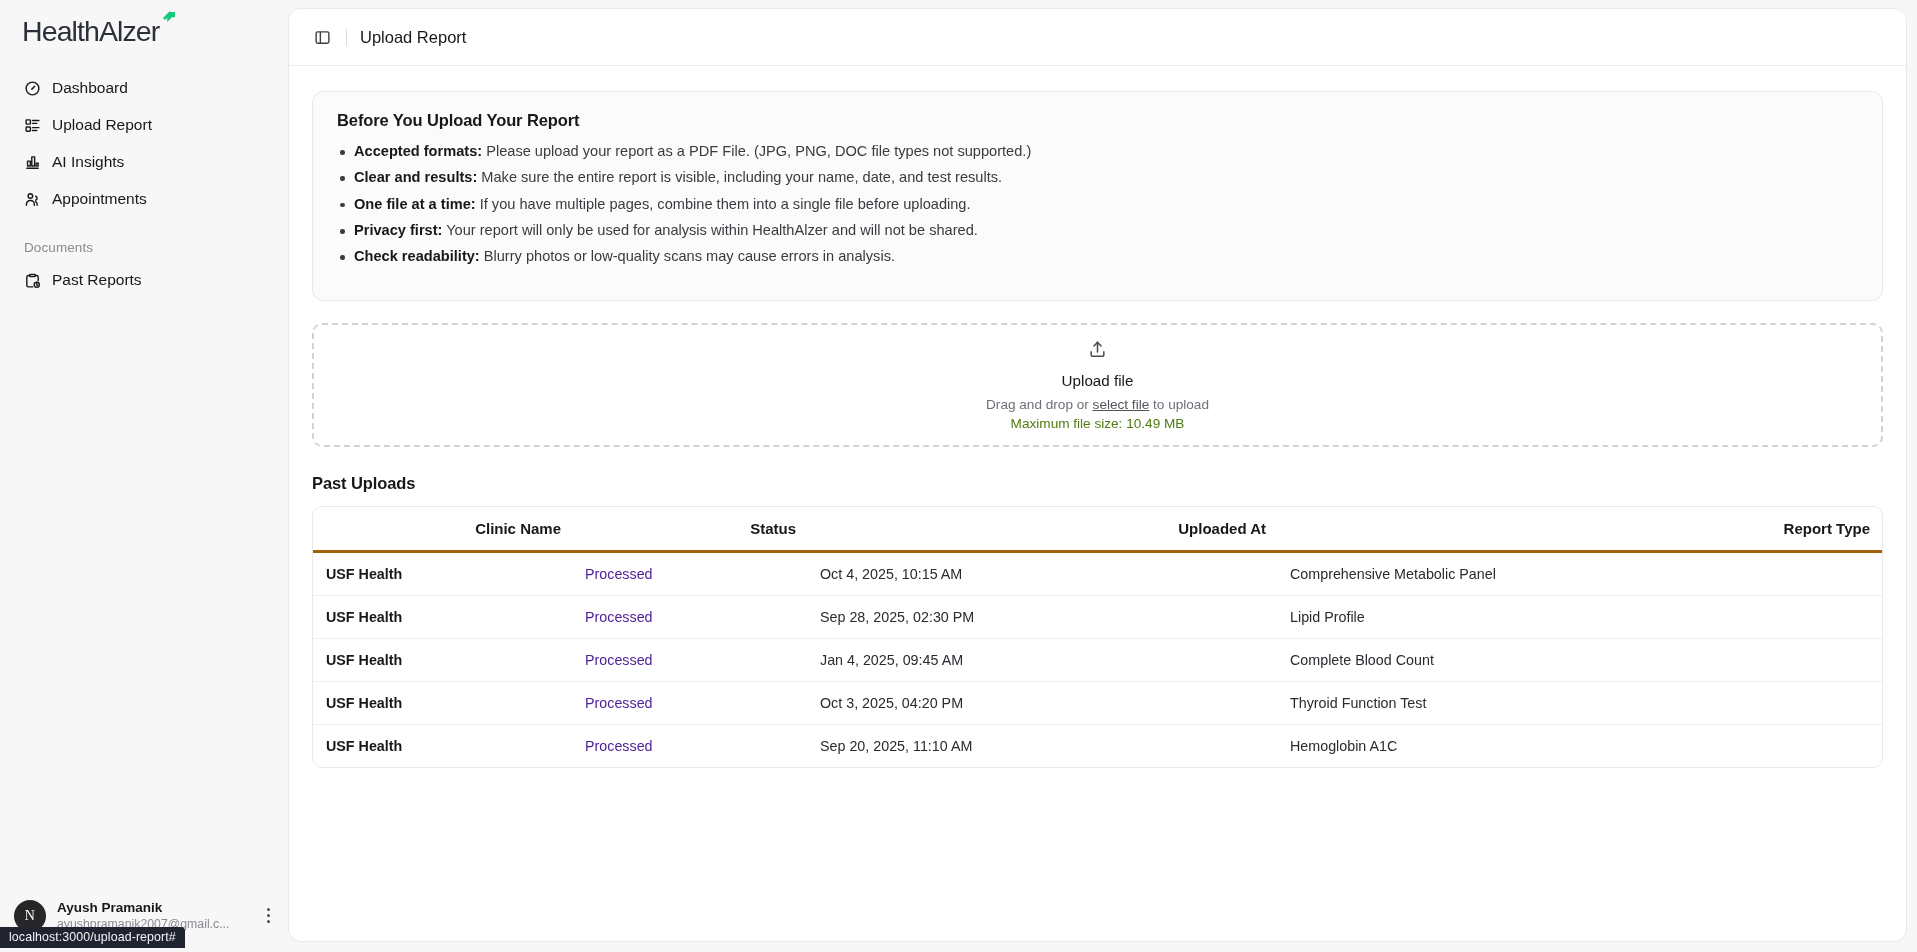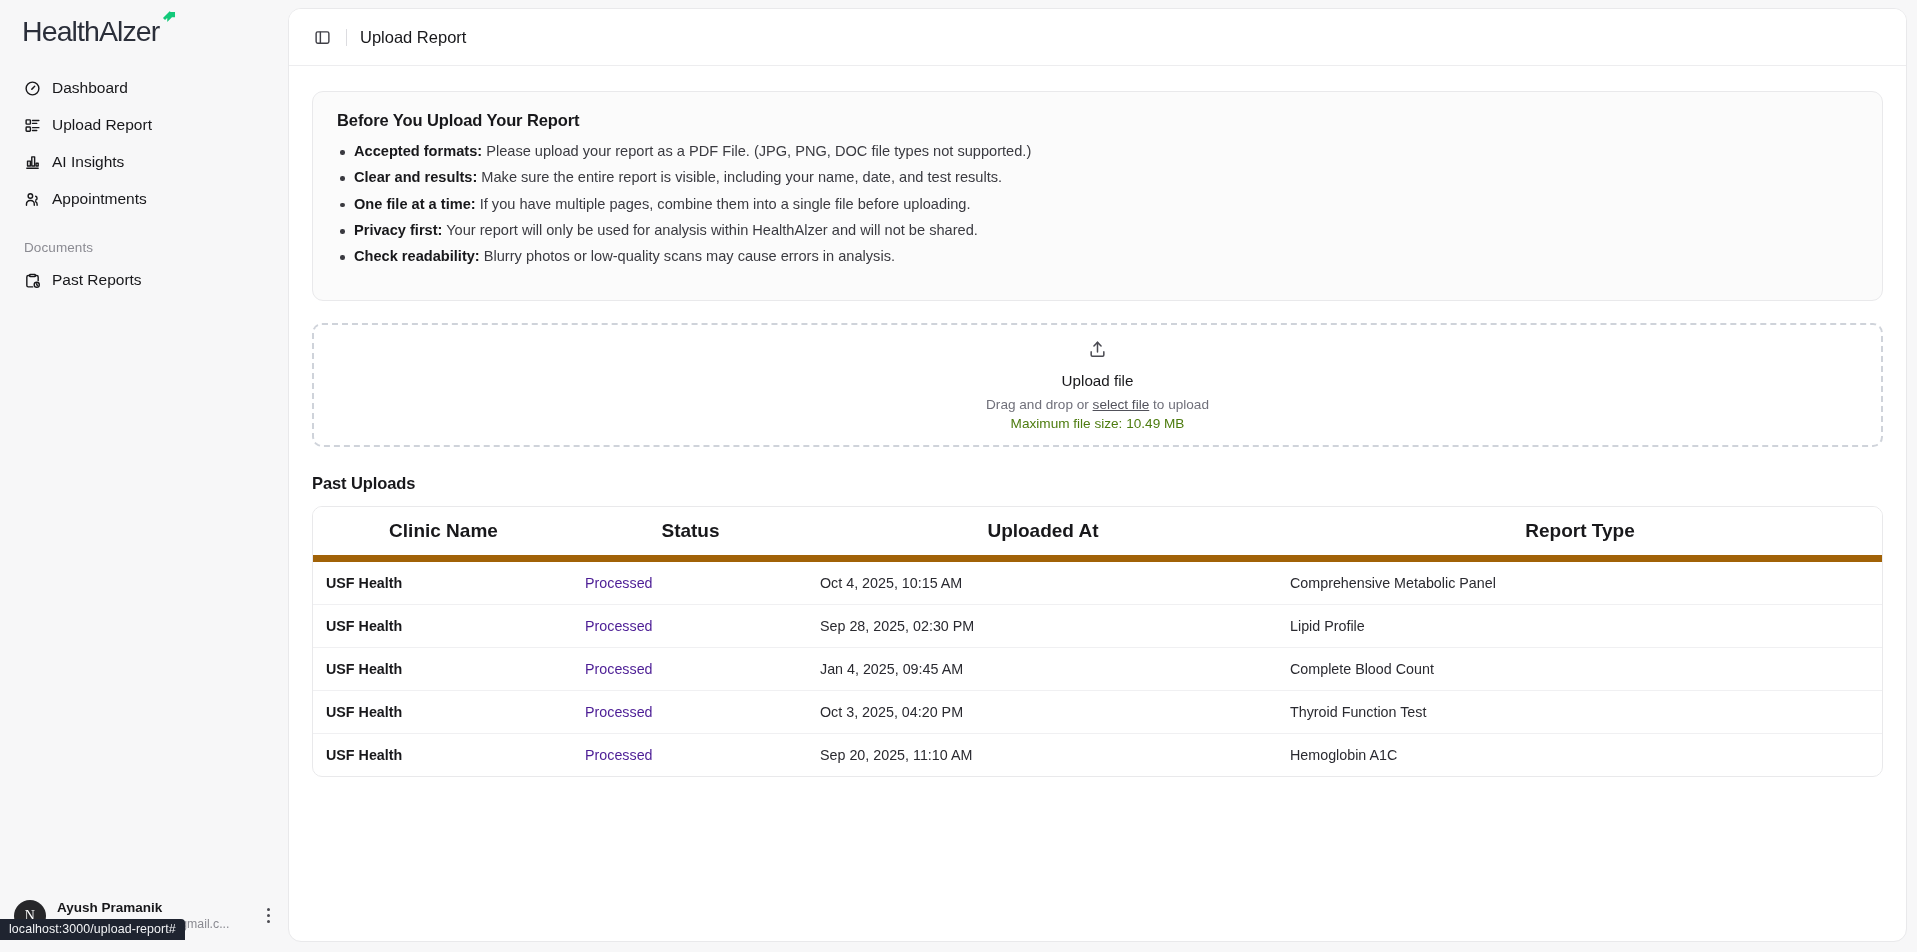--- a/index.html
+++ b/index.html
@@ -233,26 +233,26 @@
   }
 
   .table-card {
     border: 1px solid #e9e9eb;
     border-radius: 10px;
     overflow: hidden;
     background: #fff;
   }
   table { width: 100%; border-collapse: collapse; table-layout: fixed; }
   th {
-    text-align: center;
-    font-size: 19px;
+    text-align: right;
+    font-size: 15px;
     font-weight: 600;
     color: #18181b;
     padding: 13px 12px;
-    border-bottom: 7px solid #a16207;
+    border-bottom: 3px solid #a16207;
     background: #fff;
   }
   td {
     font-size: 14.3px;
     color: #2a2a30;
     padding: 13px 12px;
     border-bottom: 1px solid #f0f0f2;
     white-space: nowrap;
     overflow: hidden;
     text-overflow: ellipsis;
@@ -261,21 +261,21 @@
   .col-clinic { width: 260px; padding-left: 13px !important; }
   .col-status { width: 235px; }
   .col-date   { width: 470px; }
   .col-type   { width: auto; }
   .cell-clinic { font-weight: 600; color: #18181b; }
   .status-processed { color: #4c1d95; font-size: 14.3px; }
 
   
   .status-bar {
     position: absolute;
-    left: 0; bottom: 12px;
+    left: 0; bottom: 4px;
     background: #1f2430;
     color: #f3f4f6;
     font-size: 12.4px;
     padding: 3px 9px 4px 9px;
     border-top-right-radius: 4px;
     font-family: "Liberation Sans", sans-serif;
     letter-spacing: 0.1px;
     z-index: 20;
     white-space: nowrap;
   }

